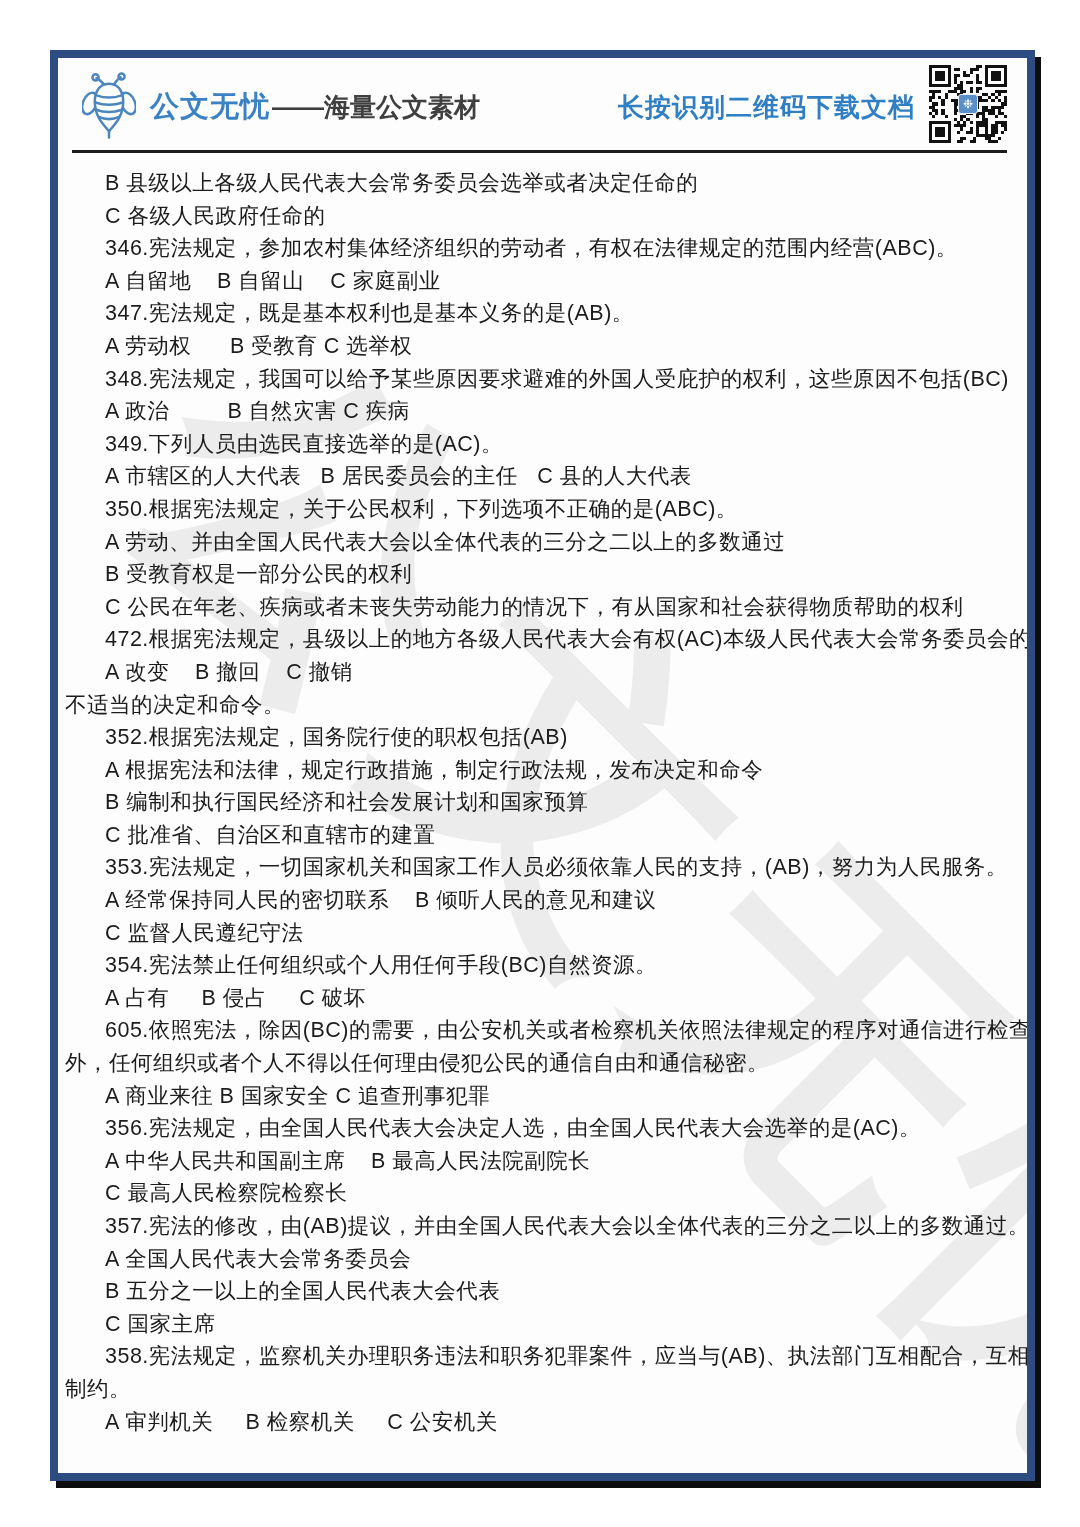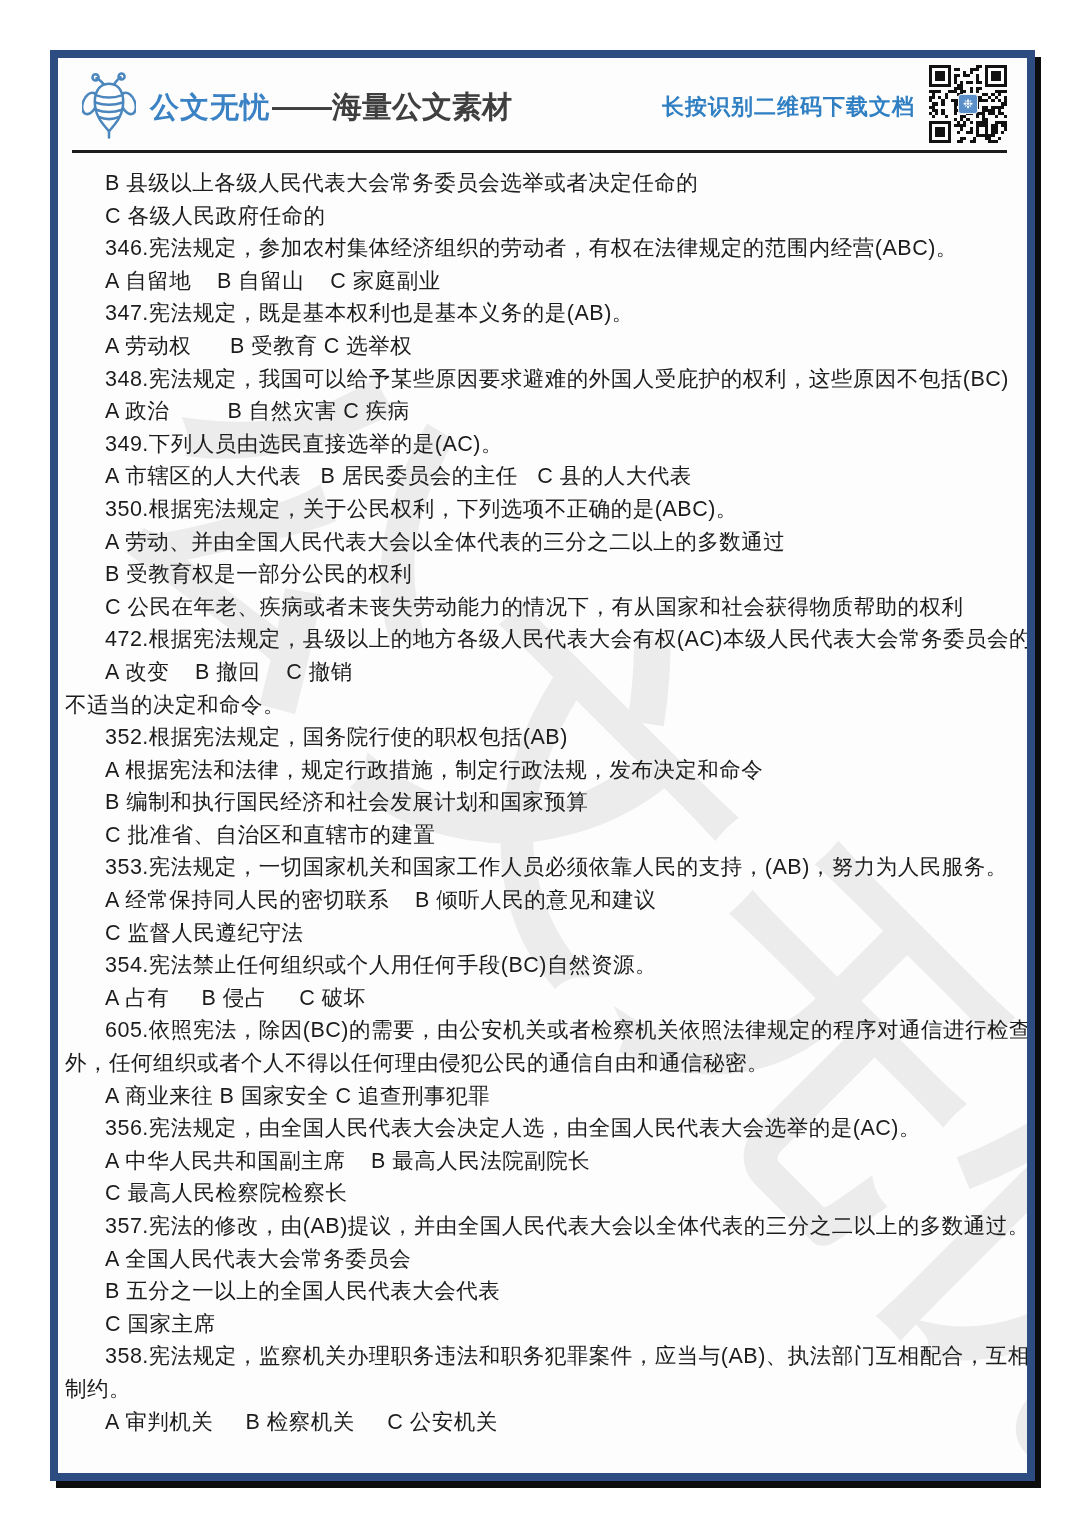--- a/index.html
+++ b/index.html
@@ -10,23 +10,23 @@
   .frame { position:absolute; left:50px; top:50px; width:985px; height:1431px;
            background:#fdfdfe; border:8px solid #2d4d82;
            box-shadow:6px 7px 0 0 #0d0d0d; overflow:hidden; }
 
   
   .header { position:relative; height:92px; display:flex; align-items:center;
             padding:6px 20px 0 24px; z-index:2; }
   .logo { width:54px; height:70px; flex:0 0 auto; margin-right:14px; }
   .brand-wrap { display:flex; align-items:baseline; white-space:nowrap; }
   .brand { color:#3b82c4; font-size:29px; font-weight:700; letter-spacing:1px; }
-  .tagline { color:#3f3f3f; font-size:30px; font-weight:600; margin-left:2px; }
+  .tagline { color:#3f3f3f; font-size:26px; font-weight:600; margin-left:2px; }
   .header-spacer { flex:1 1 auto; }
-  .qr-hint { color:#2f7fc2; font-size:22px; font-weight:700; white-space:nowrap;
+  .qr-hint { color:#2f7fc2; font-size:26px; font-weight:700; white-space:nowrap;
              margin-right:14px; letter-spacing:1px; }
   .qr-box { position:relative; width:78px; height:78px; flex:0 0 auto; margin-top:-6px; }
   .qr-box svg { display:block; width:78px; height:78px; }
   .qr-center-icon { position:absolute; left:29px; top:29px; width:20px; height:20px;
                     background:#5b8fc9; border:1px solid #e8eef5; border-radius:3px;
                     display:flex; align-items:center; justify-content:center; }
   .qr-center-icon span { color:#ffffff; font-size:12px; line-height:1; }
 
   .divider { border:none; border-top:3px solid #1c1c1c; margin:0 20px 0 14px;
              position:relative; z-index:2; }

